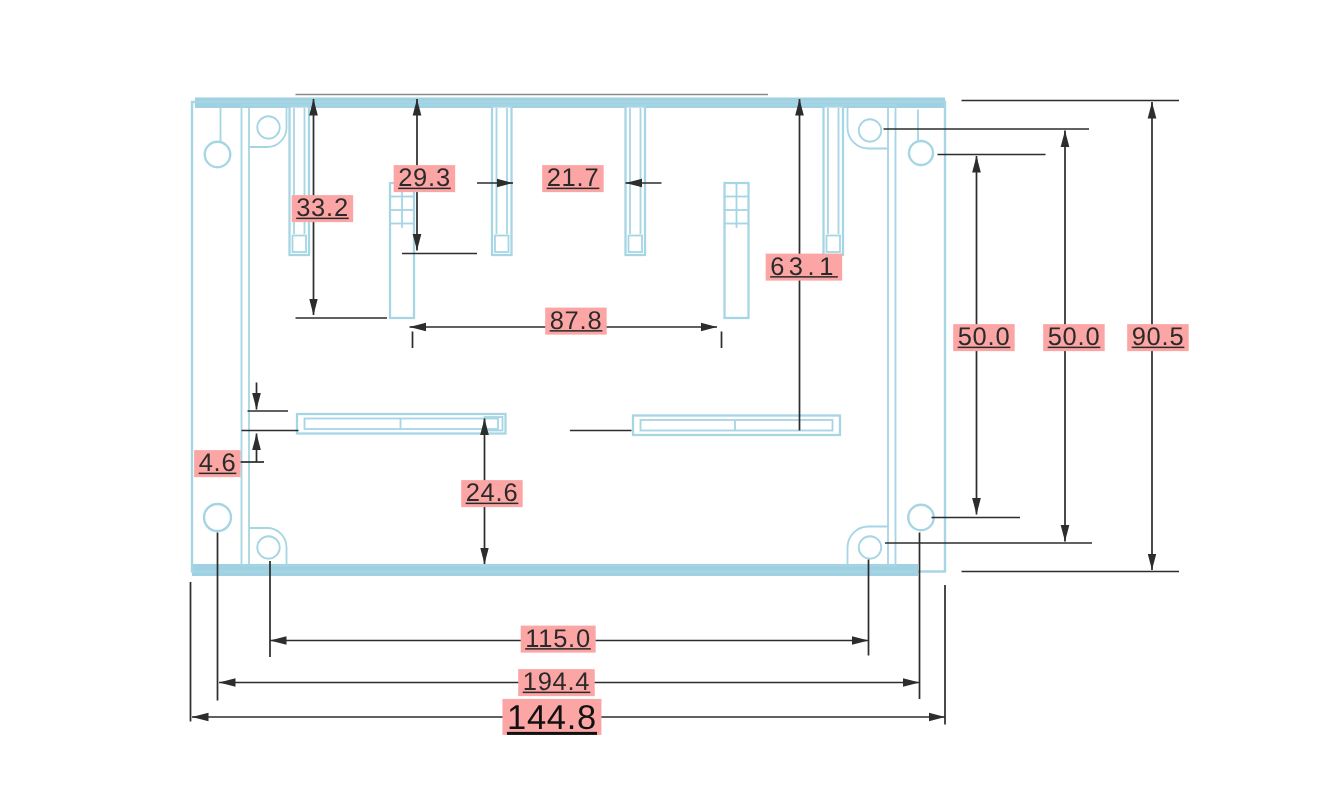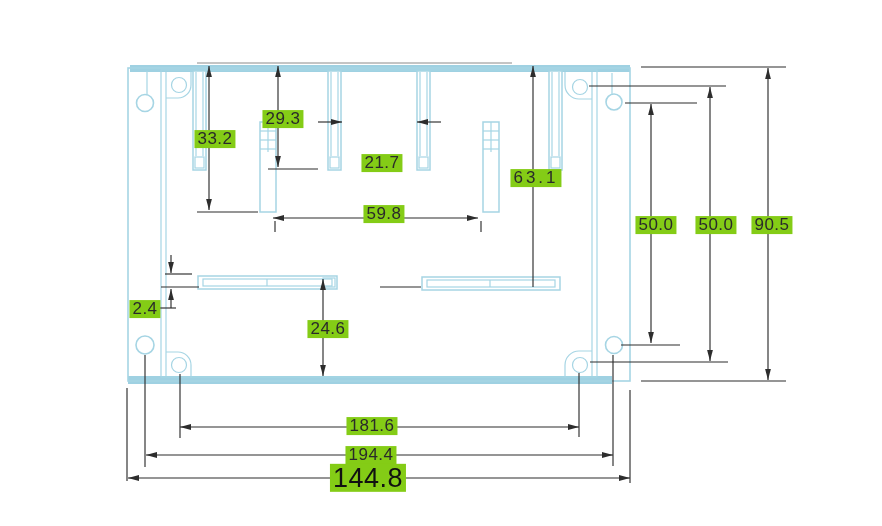--- a/index.html
+++ b/index.html
@@ -3,25 +3,25 @@
 <meta charset="utf-8">
 <style>
   html,body{margin:0;padding:0;background:#ffffff;}
   #stage{
     position:relative;width:882px;height:526px;background:#ffffff;
     font-family:"Liberation Sans","DejaVu Sans",sans-serif;overflow:hidden;
   }
   #stage svg{position:absolute;left:0;top:0;}
   .dim{
     position:absolute;transform:translate(-50%,-50%);
-    font-size:17px;color:#2a2a2a;background:#84cc16;
-    padding:0 3px;letter-spacing:0.5px;white-space:nowrap;line-height:1.05;
+    font-size:17px;color:#2a2a2a;background:#fca5a5;
+    padding:0 3px;letter-spacing:0.5px;white-space:nowrap;line-height:1.05;text-decoration:underline;
   }
   .dim.wide{letter-spacing:3px;}
-  .dim.big{font-size:27px;color:#111111;letter-spacing:0.5px;font-weight:500;}
+  .dim.big{font-size:23px;color:#111111;letter-spacing:0.5px;font-weight:500;}
   .cy{stroke:#a6d5e4;fill:none;stroke-width:1.6;}
   .cy2{stroke:#a6d5e4;fill:#ffffff;stroke-width:1.5;}
   .cyt{stroke:#a6d5e4;fill:none;stroke-width:1.2;}
   .bk{stroke:#2d2d2d;fill:none;stroke-width:1.15;}
   .gy{stroke:#8a8a8a;fill:none;stroke-width:1;}
 </style>
 </head>
 <body>
 
 <div id="stage">
@@ -173,25 +173,25 @@
       <line x1="613" y1="355" x2="613" y2="466" class="bk"></line>
 
       <line x1="128" y1="478" x2="630" y2="478" class="bk" marker-start="url(#mS)" marker-end="url(#mE)"></line>
       <line x1="127" y1="388" x2="127" y2="481" class="bk"></line>
       <line x1="630" y1="390" x2="630" y2="483" class="bk"></line>
     </g>
   </svg>
 
   <span class="dim" style="left:215px;top:139px;">33.2</span>
   <span class="dim" style="left:283px;top:119px;">29.3</span>
-  <span class="dim" style="left:382px;top:119px;margin-top:44px;">21.7</span>
-  <span class="dim" style="left:384px;top:214px;">59.8</span>
+  <span class="dim" style="left:382px;top:119px;">21.7</span>
+  <span class="dim" style="left:384px;top:214px;">87.8</span>
   <span class="dim wide" style="left:536px;top:178px;">63.1</span>
-  <span class="dim" style="left:145px;top:309px;">2.4</span>
+  <span class="dim" style="left:145px;top:309px;">4.6</span>
   <span class="dim" style="left:328px;top:329px;">24.6</span>
   <span class="dim" style="left:656px;top:225px;">50.0</span>
   <span class="dim" style="left:716px;top:225px;">50.0</span>
   <span class="dim" style="left:772px;top:225px;">90.5</span>
-  <span class="dim" style="left:372px;top:426px;">181.6</span>
+  <span class="dim" style="left:372px;top:426px;">115.0</span>
   <span class="dim" style="left:371px;top:455px;">194.4</span>
   <span class="dim big" style="left:368px;top:478px;">144.8</span>
 
 </div>
 
 </body></html>

